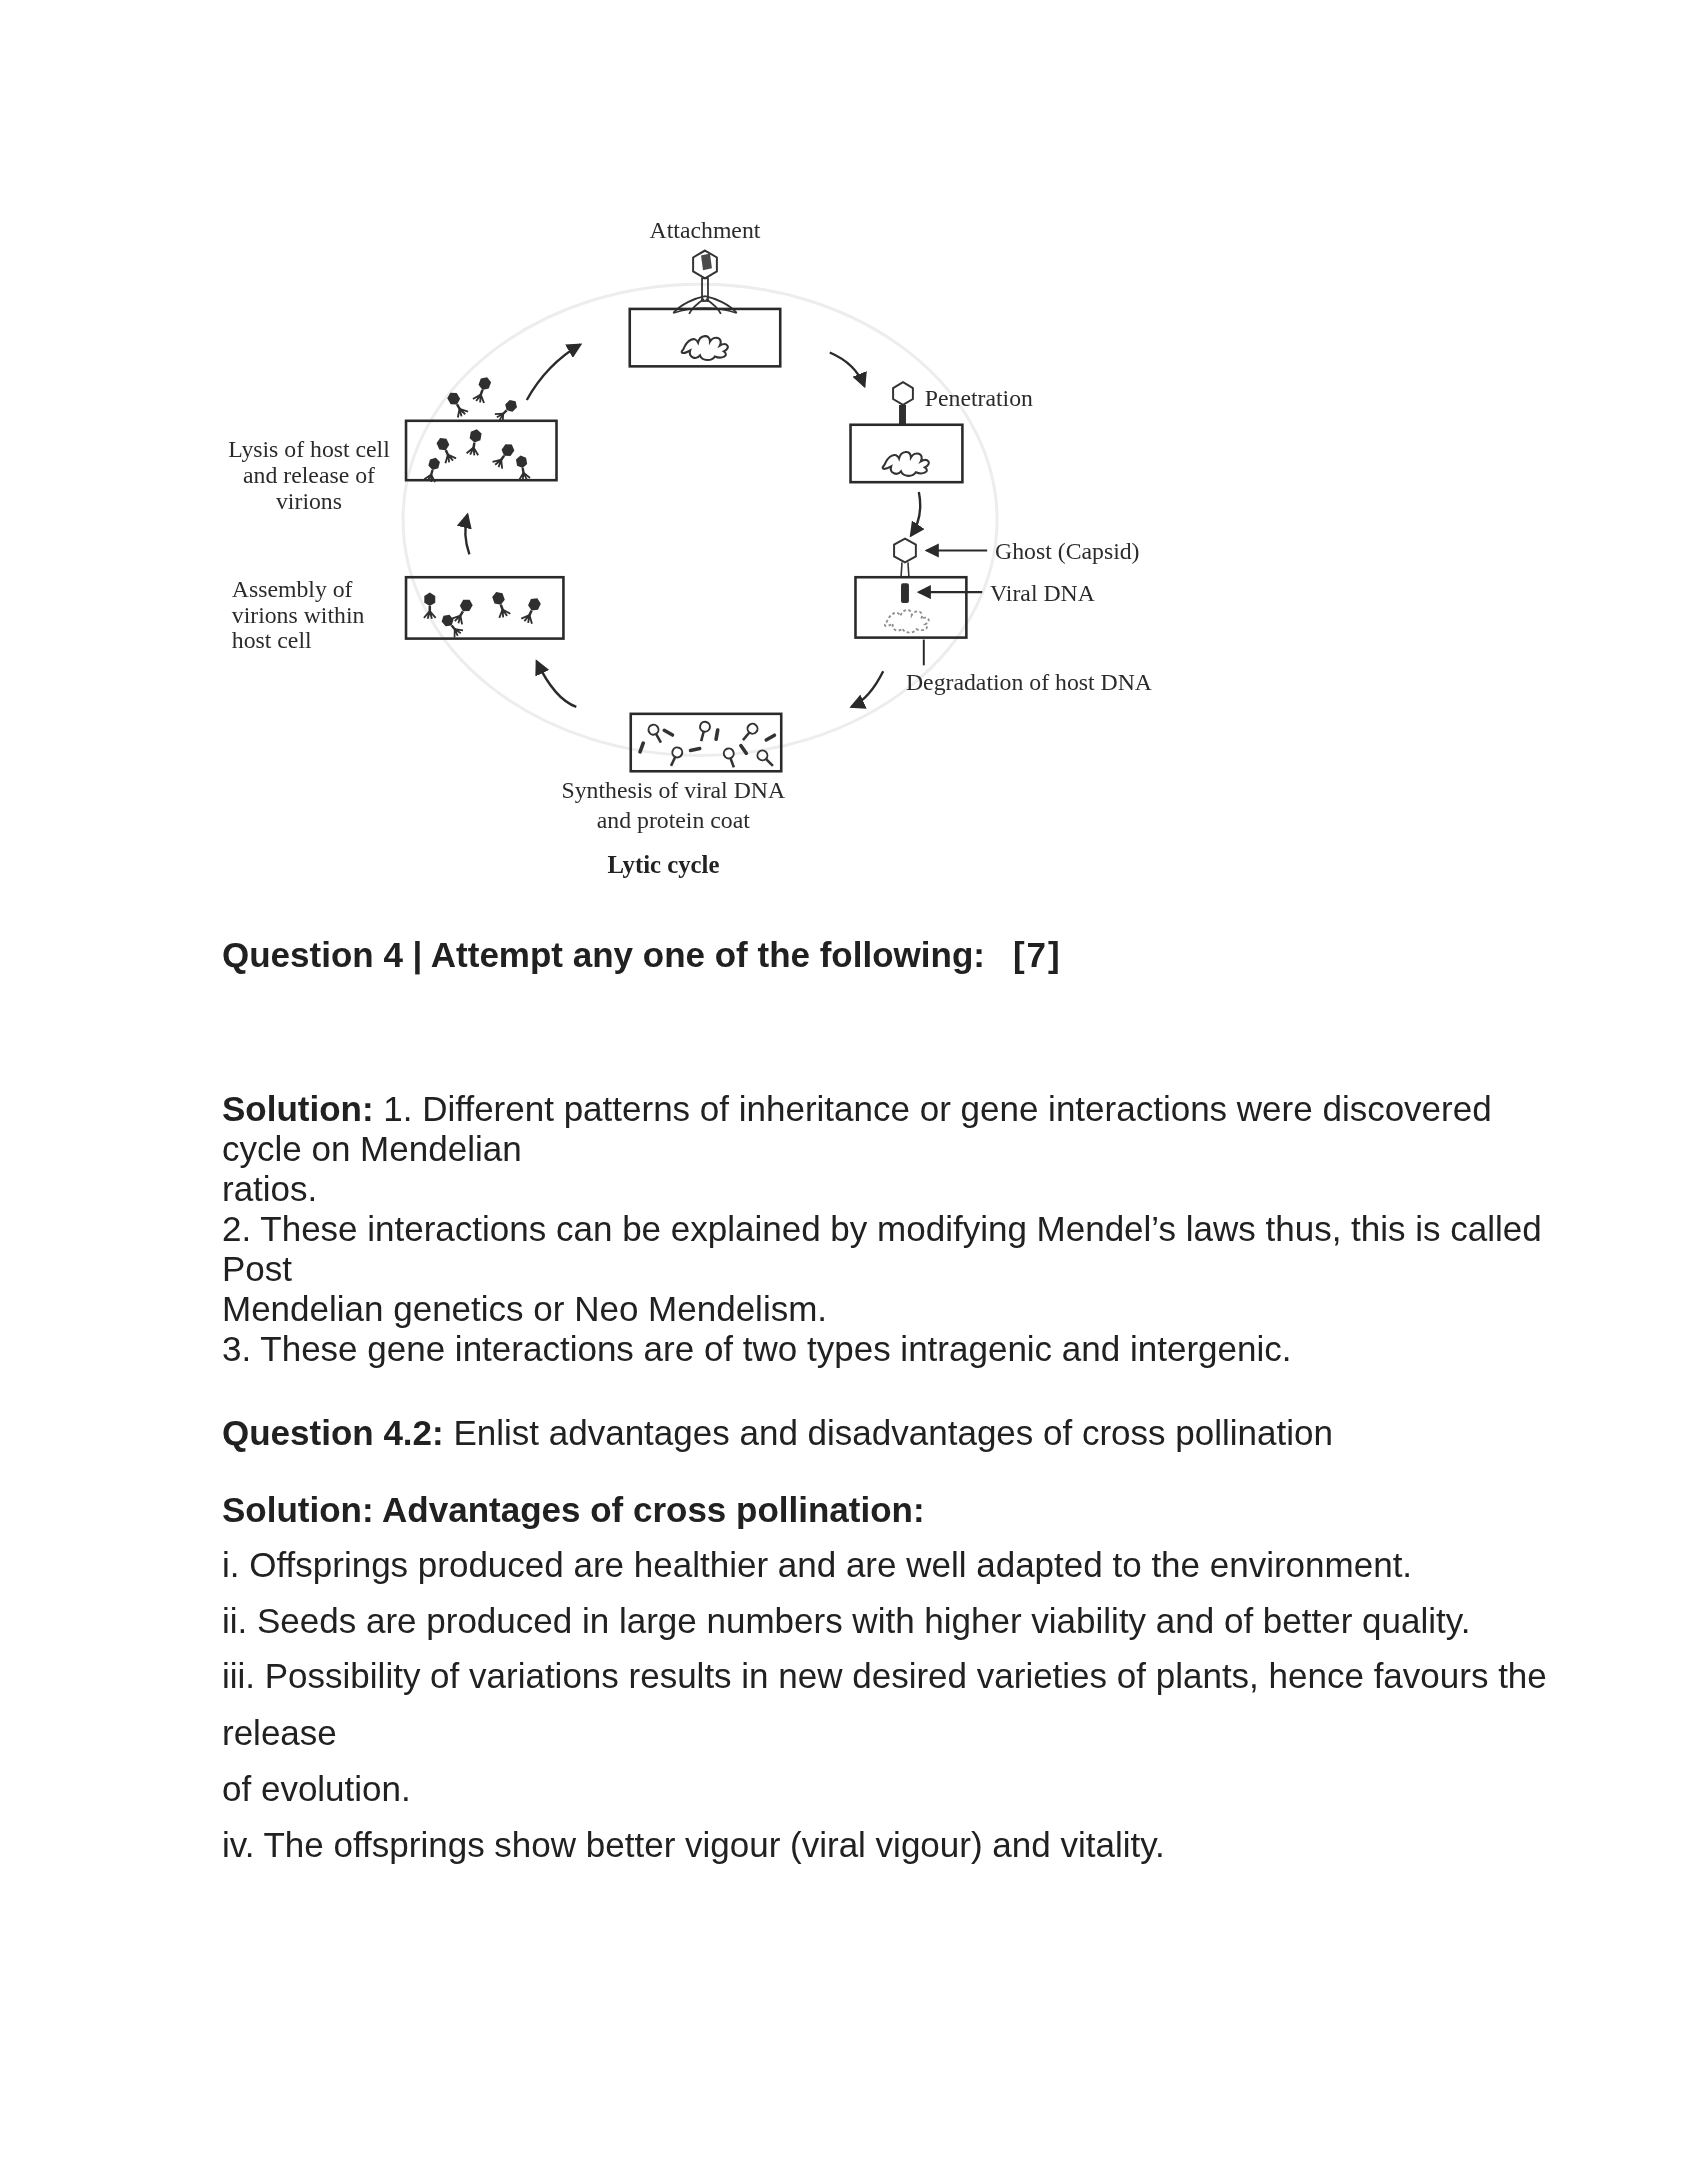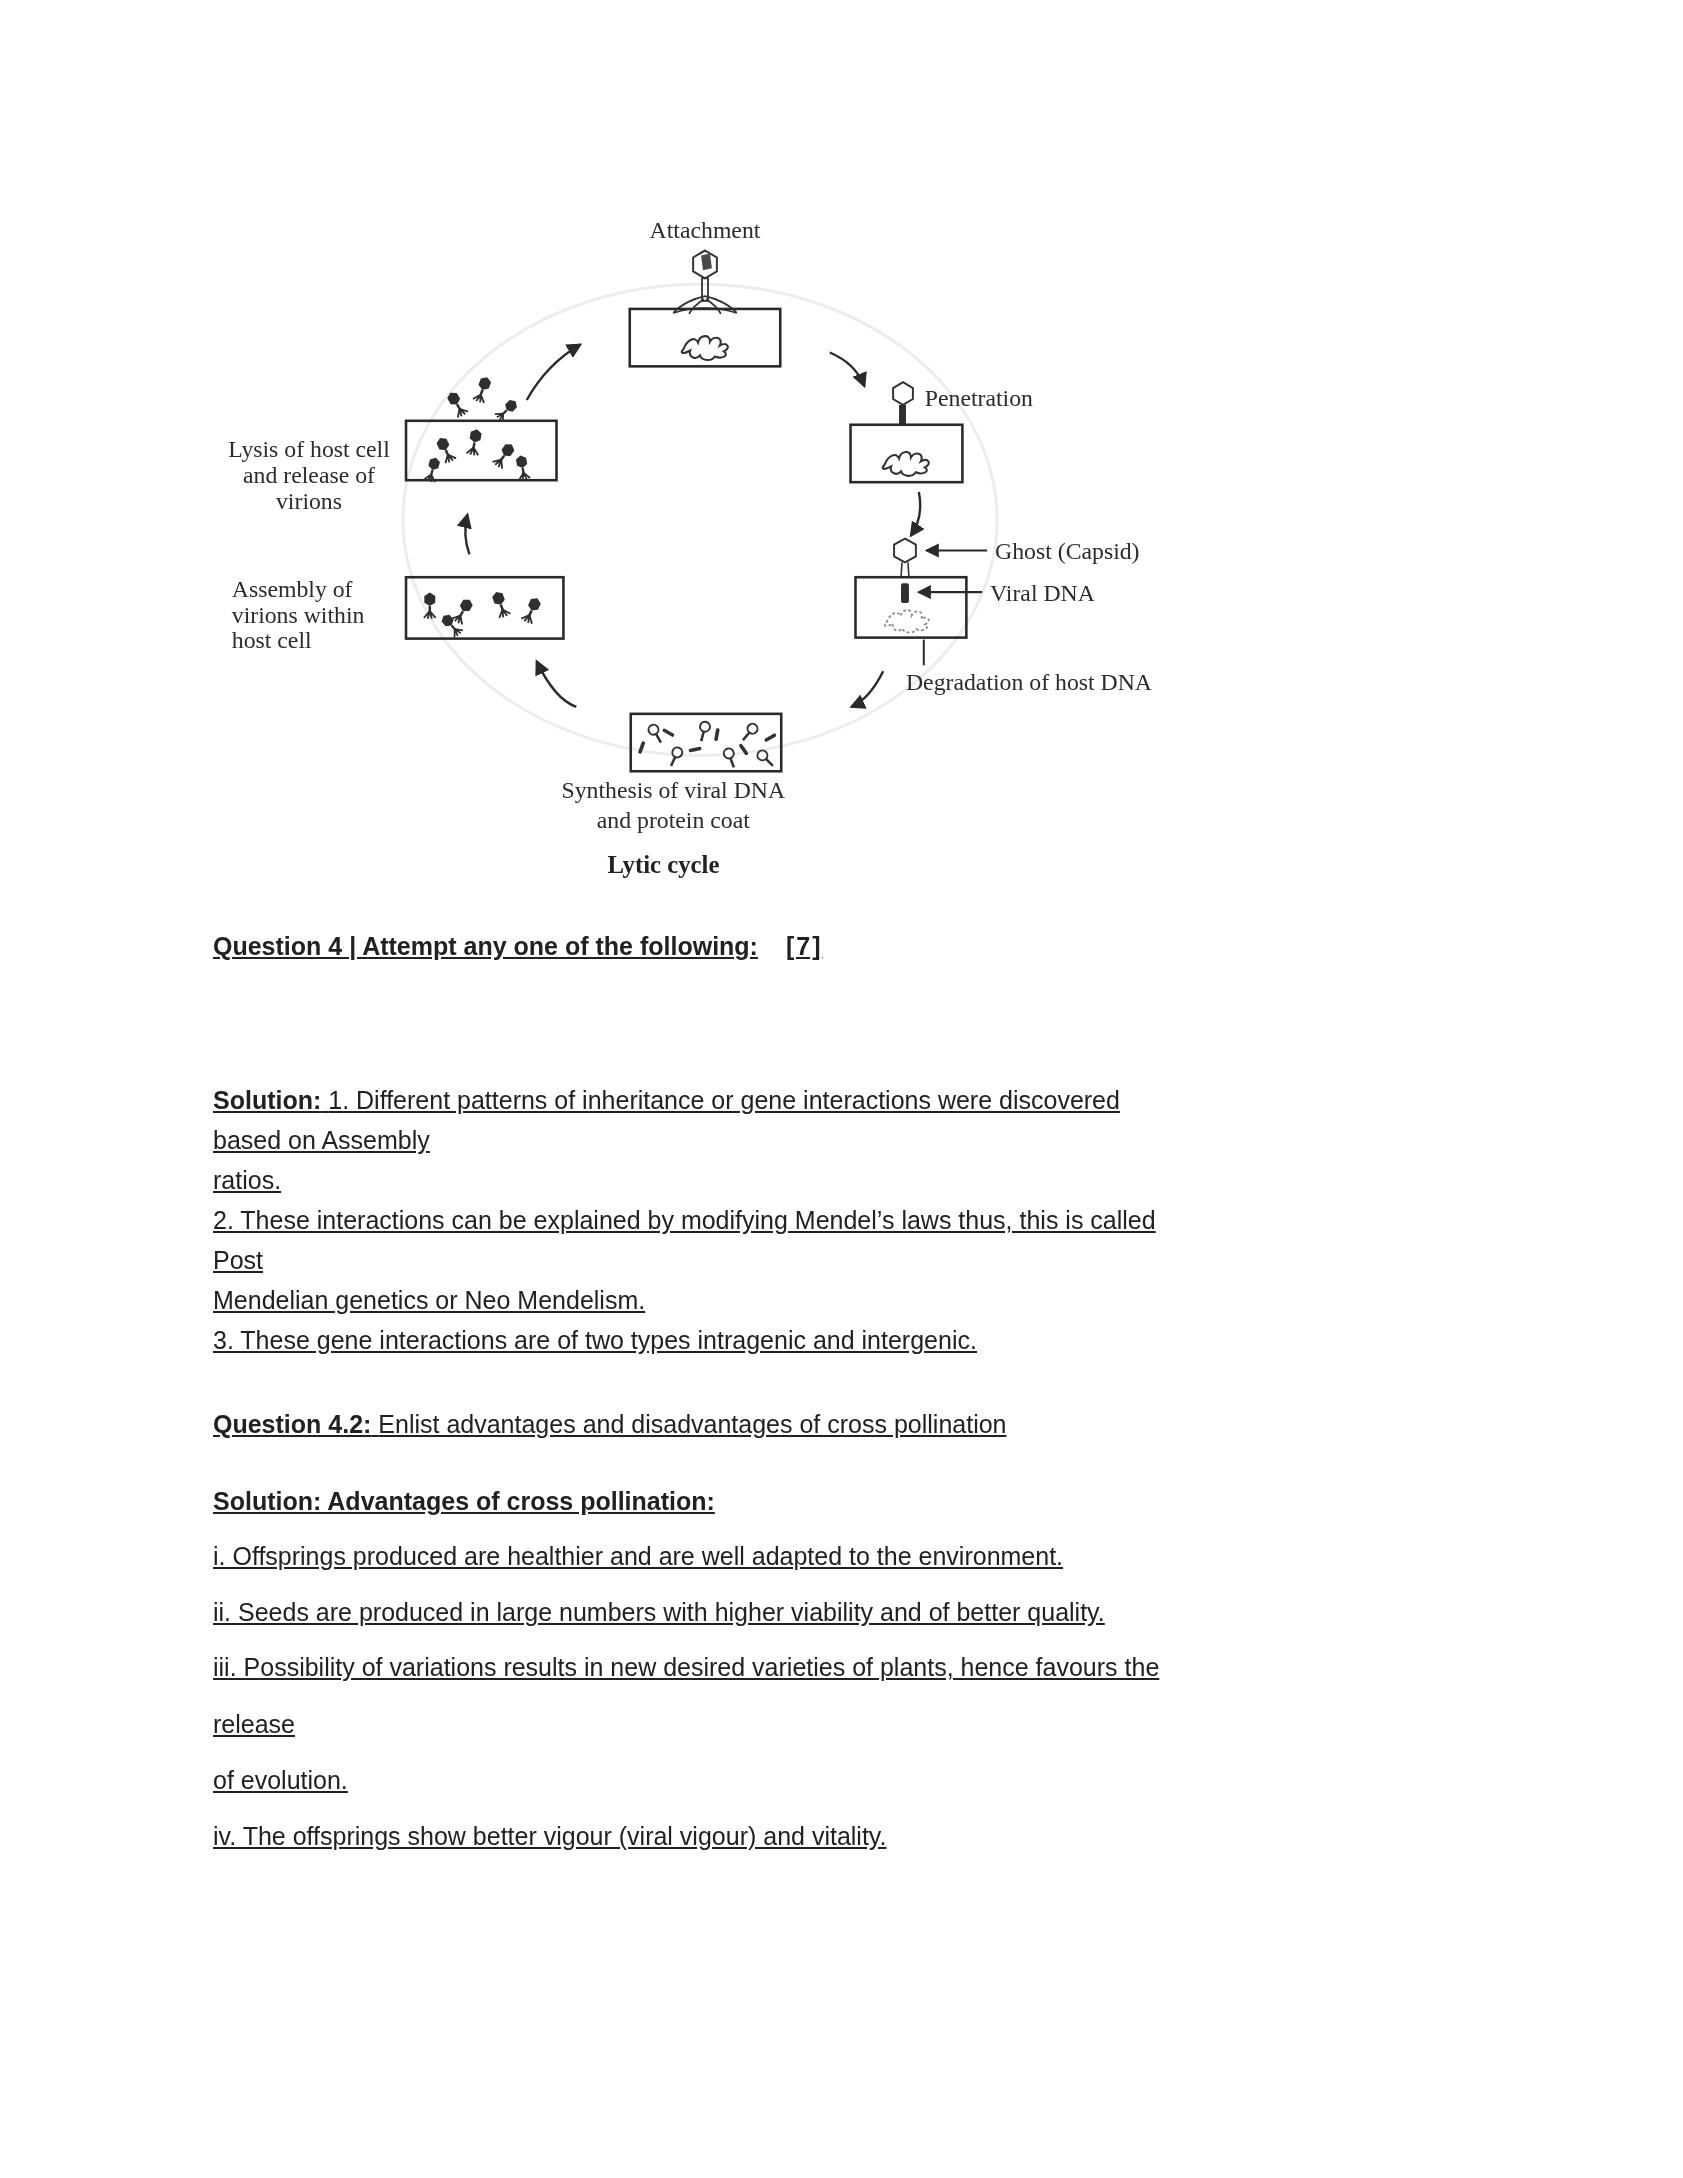--- a/index.html
+++ b/index.html
@@ -5,21 +5,21 @@
   html,body{margin:0;padding:0;}
   body{
     width:1683px;height:2178px;background:#ffffff;
     font-family:"Liberation Sans",sans-serif;color:#212121;
     position:relative;overflow:hidden;
   }
   .page{position:absolute;left:12px;top:0;width:1683px;height:2178px;}
   svg.figure{position:absolute;left:0;top:0;}
   .dlabel{font-family:"Liberation Serif",serif;font-size:24px;fill:#2b2b2b;}
   .dlabel-b{font-family:"Liberation Serif",serif;font-size:25px;font-weight:bold;fill:#222;}
-  .tblock{position:absolute;left:195px;margin:6px;font-size:25px;line-height:40px;color:#212121;width:1386px;text-decoration:underline;}
+  .tblock{position:absolute;left:195px;margin:15px;font-size:35px;line-height:40px;color:#212121;width:1386px;}
   .bold{font-weight:bold;}
   .marks{margin-left:28px;letter-spacing:2px;font-weight:bold;}
 </style>
 </head>
 <body>
 
 <div class="page">
 
   <svg class="figure" width="1683" height="901" viewBox="0 0 1700 910">
     <defs>
@@ -140,21 +140,21 @@
   </svg>
 
   <p class="tblock bold" style="top:920px">
     <span>Question 4 | Attempt any one of the following:</span><span class="marks">[7]</span>
   </p>
 
 
   <p class="tblock" style="top:1074px">
     <strong>Solution:</strong>
     <span>1. Different patterns of inheritance or gene interactions were discovered</span><br>
-    <span>based on Assembly</span><br>
+    <span>cycle on Mendelian</span><br>
     <span>ratios.</span><br>
     <span>2. These interactions can be explained by modifying Mendel’s laws thus, this is called</span><br>
     <span>Post</span><br>
     <span>Mendelian genetics or Neo Mendelism.</span><br>
     <span>3. These gene interactions are of two types intragenic and intergenic.</span>
   </p>
 
   <p class="tblock" style="top:1398px">
     <strong>Question 4.2:</strong>
     <span>Enlist advantages and disadvantages of cross pollination</span>

